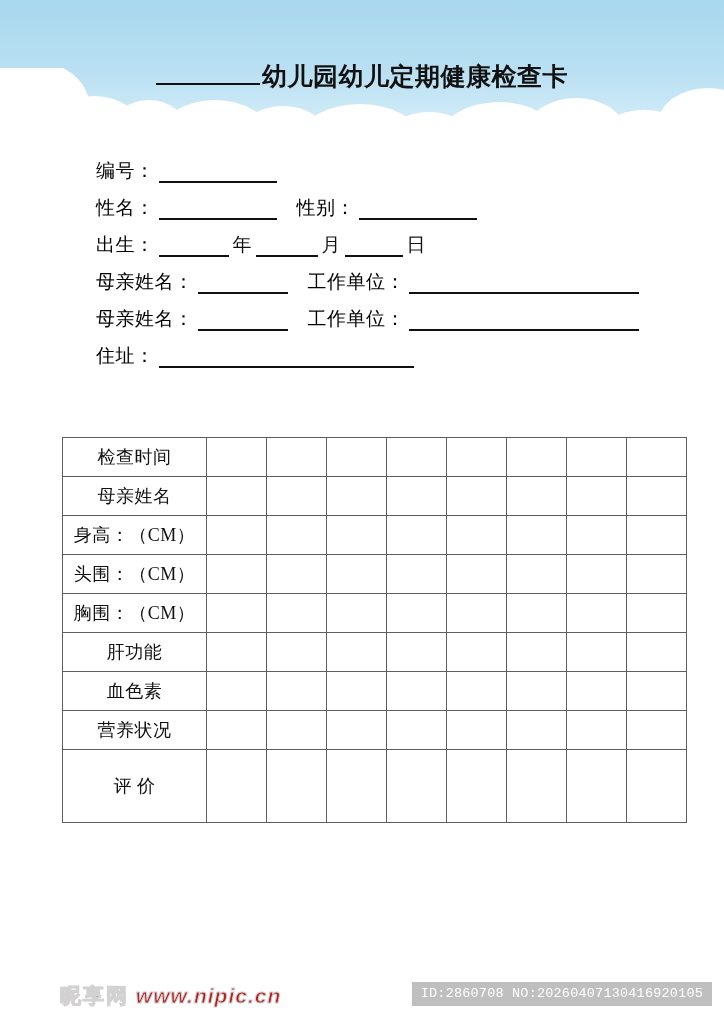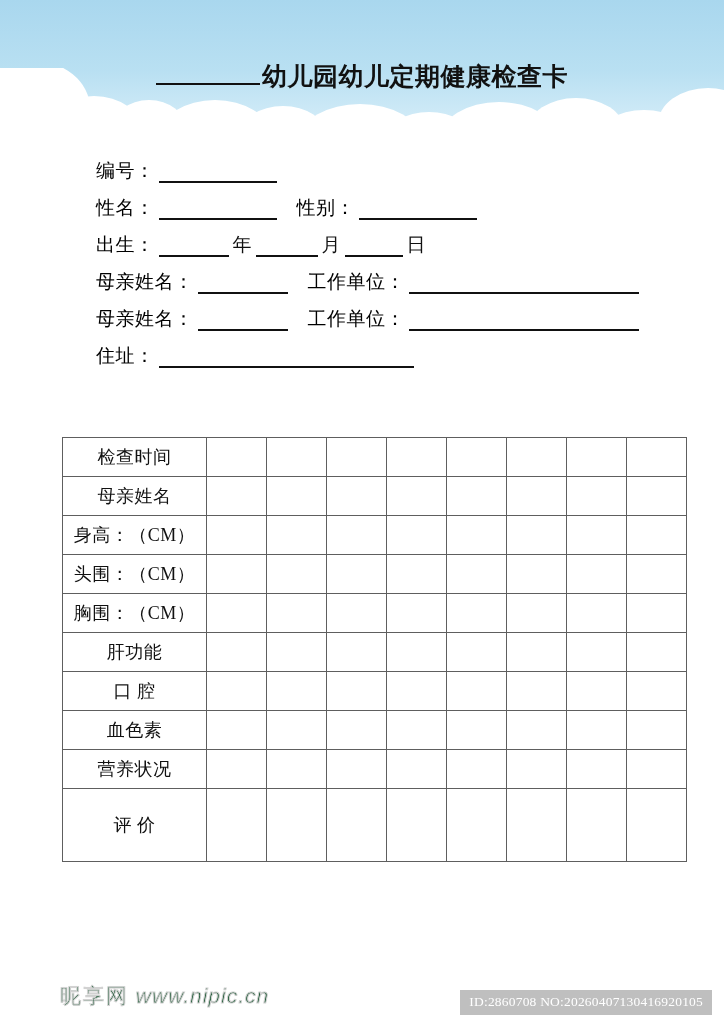--- a/index.html
+++ b/index.html
@@ -146,45 +146,44 @@
     width: 59px;
   }
 
   
   .wm-logo {
     position: absolute;
     left: 12px;
     top: 982px;
     font-family: "Liberation Sans", "DejaVu Sans", sans-serif;
     font-size: 21px;
-    font-weight: normal;
+    font-weight: bold;
     font-style: italic;
-    color: #14532d;
+    color: #b91c1c;
     -webkit-text-stroke: 1px #d2d2d2;
     text-shadow: 0 0 1px #cfcfcf;
     letter-spacing: 1px;
     white-space: nowrap;
     padding-left: 48px;
   }
   .wm-logo .cn {
     font-style: normal;
     letter-spacing: 2px;
   }
   .wm-id {
     position: absolute;
     right: 12px;
     top: 982px;
     background: #bfbfbf;
     color: #ffffff;
-    font-family: Liberation Serif, serif;
+    font-family: Liberation Mono, monospace;
     font-size: 13.5px;
     padding: 4px 9px 5px 9px;
     letter-spacing: 0.2px;
     white-space: nowrap;
-    margin-top: 8px;
   }
 </style>
 </head>
 <body>
 
 <div id="page">
 
   <div class="sky">
     <div class="cloudband">
       <div class="cloudbase"></div>
@@ -313,31 +312,20 @@
             <td class="cell"></td>
             <td class="cell"></td>
             <td class="cell"></td>
             <td class="cell"></td>
             <td class="cell"></td>
             <td class="cell"></td>
             <td class="cell"></td>
             <td class="cell"></td>
           </tr>
           <tr>
-            <td class="lbl">口 腔</td>
-            <td class="cell"></td>
-            <td class="cell"></td>
-            <td class="cell"></td>
-            <td class="cell"></td>
-            <td class="cell"></td>
-            <td class="cell"></td>
-            <td class="cell"></td>
-            <td class="cell"></td>
-          </tr>
-          <tr>
             <td class="lbl">血色素</td>
             <td class="cell"></td>
             <td class="cell"></td>
             <td class="cell"></td>
             <td class="cell"></td>
             <td class="cell"></td>
             <td class="cell"></td>
             <td class="cell"></td>
             <td class="cell"></td>
           </tr>

